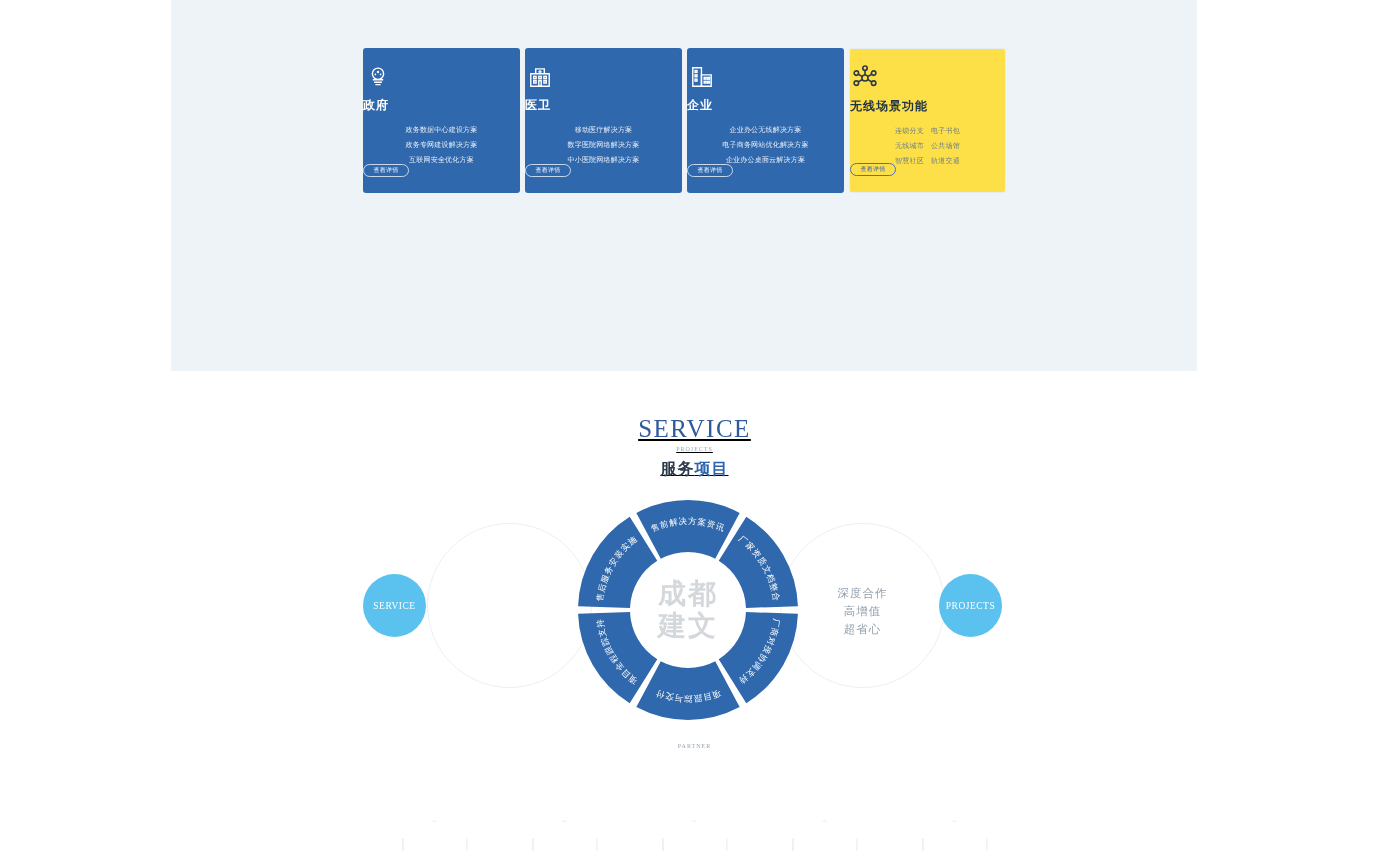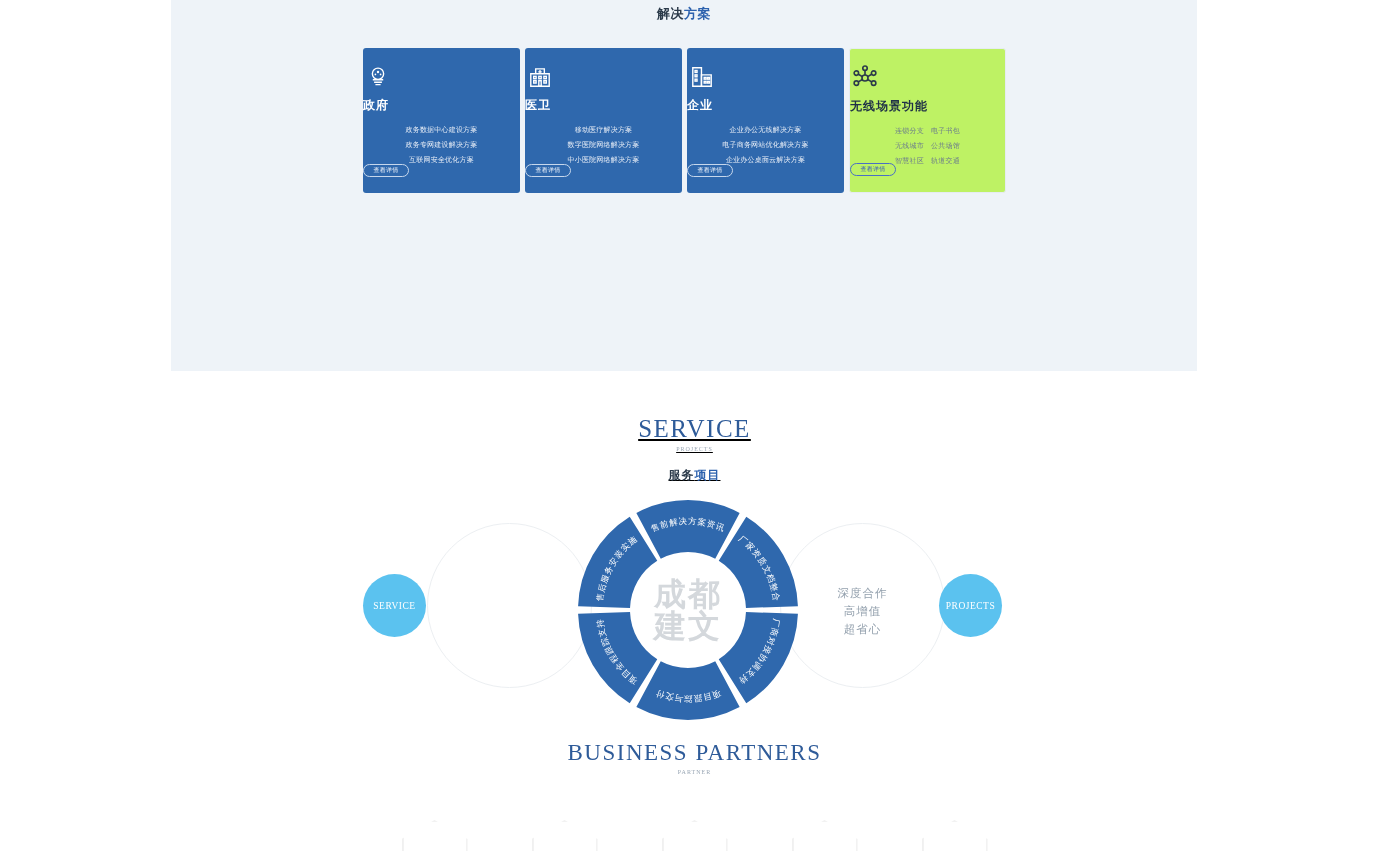--- a/index.html
+++ b/index.html
@@ -43,21 +43,21 @@
     display: flex;
     flex-direction: column;
     padding-top: 14px;
     overflow: hidden;
   }
   .card.blue {
     background: #2f68ad;
     color: #ffffff;
   }
   .card.white {
-    background: #bef264;
+    background: #fde047;
     color: #2b3a4a;
     border: 1px solid #e6ecf2;
   }
   .card-icon {
     width: 30px; height: 30px;
     display: flex; align-items: center; justify-content: center;
     margin-bottom: 5px;
   }
   .card-icon svg { display: block; }
   .card-title {
@@ -104,25 +104,25 @@
     color: #2e5b99;
   }
   .sec-head .sub {
     font-family: "Liberation Serif", "DejaVu Serif", serif;
     font-size: 6px;
     letter-spacing: 1px;
     color: #9aa7b5;
     margin-top: 3px;
   }
   .sec-head .cn {
-    font-size: 12px;
+    font-size: 16px;
     font-weight: bold;
     letter-spacing: 1px;
     color: #2b3a4a;
-    margin-top: 15px;
+    margin-top: 7px;
   }
   .sec-head .cn .hl { color: #2d62ae; }
 
   .diagram {
     position: absolute;
     left: 0; top: 78px; width: 1389px; height: 235px;
   }
   .ring-outline {
     position: absolute;
     border: 1px solid #eceff2;
@@ -161,21 +161,21 @@
     position: absolute;
     left: 578px; top: 7px;
     width: 220px; height: 220px;
   }
   .donut svg { display: block; }
   .donut-center {
     position: absolute;
     left: 50%; top: 50%;
     transform: translate(-50%, -50%);
     text-align: center;
-    font-size: 32px;
+    font-size: 28px;
     line-height: 32px;
     font-weight: bold;
     color: #d4d8dc;
     letter-spacing: 2px;
   }
   .seg-label {
     font-size: 8.4px;
     fill: #ffffff;
     letter-spacing: .8px;
     font-family: "Liberation Sans", "DejaVu Sans", sans-serif;
@@ -199,23 +199,20 @@
     clip-path: polygon(50% 0%, 100% 25%, 100% 75%, 50% 100%, 0% 75%, 0% 25%);
     box-shadow: inset 0 0 0 1px #f2f2f2;
   }
 </style>
 </head>
 <body>
 
 <div class="page">
 
   <section class="solutions-section">
-    <div class="solutions-title">
-      <span>解决</span><span class="hl">方案</span>
-    </div>
     <div class="cards-grid" id="cards-grid">
         <div class="card blue">
           <div class="card-icon">
             <svg width="26" height="26" viewBox="0 0 24 24" fill="none" stroke="currentColor" stroke-width="1.3">
               <circle cx="12" cy="9" r="5.2"></circle>
               <circle cx="12" cy="7.4" r="1.1" fill="currentColor" stroke="none"></circle>
               <circle cx="9.6" cy="9.6" r=".8" fill="currentColor" stroke="none"></circle>
               <circle cx="14.4" cy="9.6" r=".8" fill="currentColor" stroke="none"></circle>
               <path d="M7.2 14.6h9.6M8.4 16.8h7.2M9.6 19h4.8"></path>
             </svg>
@@ -347,21 +344,20 @@
         <div class="donut-center">
           <div>成都</div>
           <div>建文</div>
         </div>
       </div>
     </div>
   </section>
 
   <section class="partners-section">
     <div class="sec-head">
-      <div class="en">BUSINESS PARTNERS</div>
       <div class="sub">PARTNER</div>
     </div>
     <div class="hex-row" id="hex-row">
         <div class="hex"></div>
         <div class="hex"></div>
         <div class="hex"></div>
         <div class="hex"></div>
         <div class="hex"></div>
       </div>
   </section>

